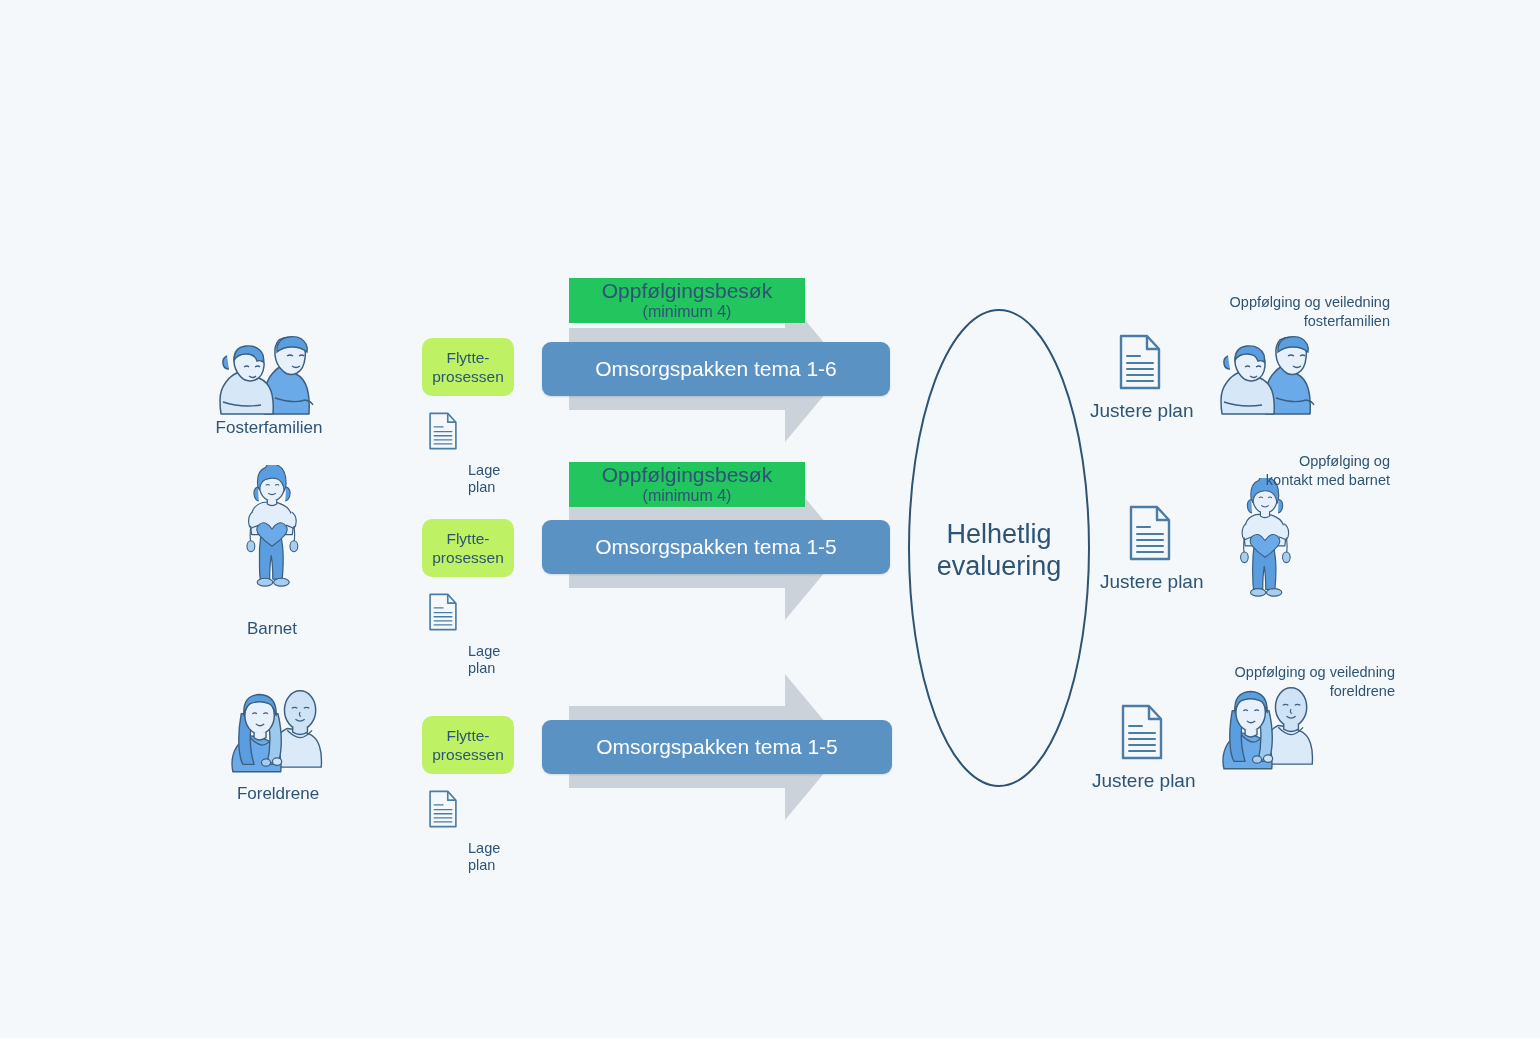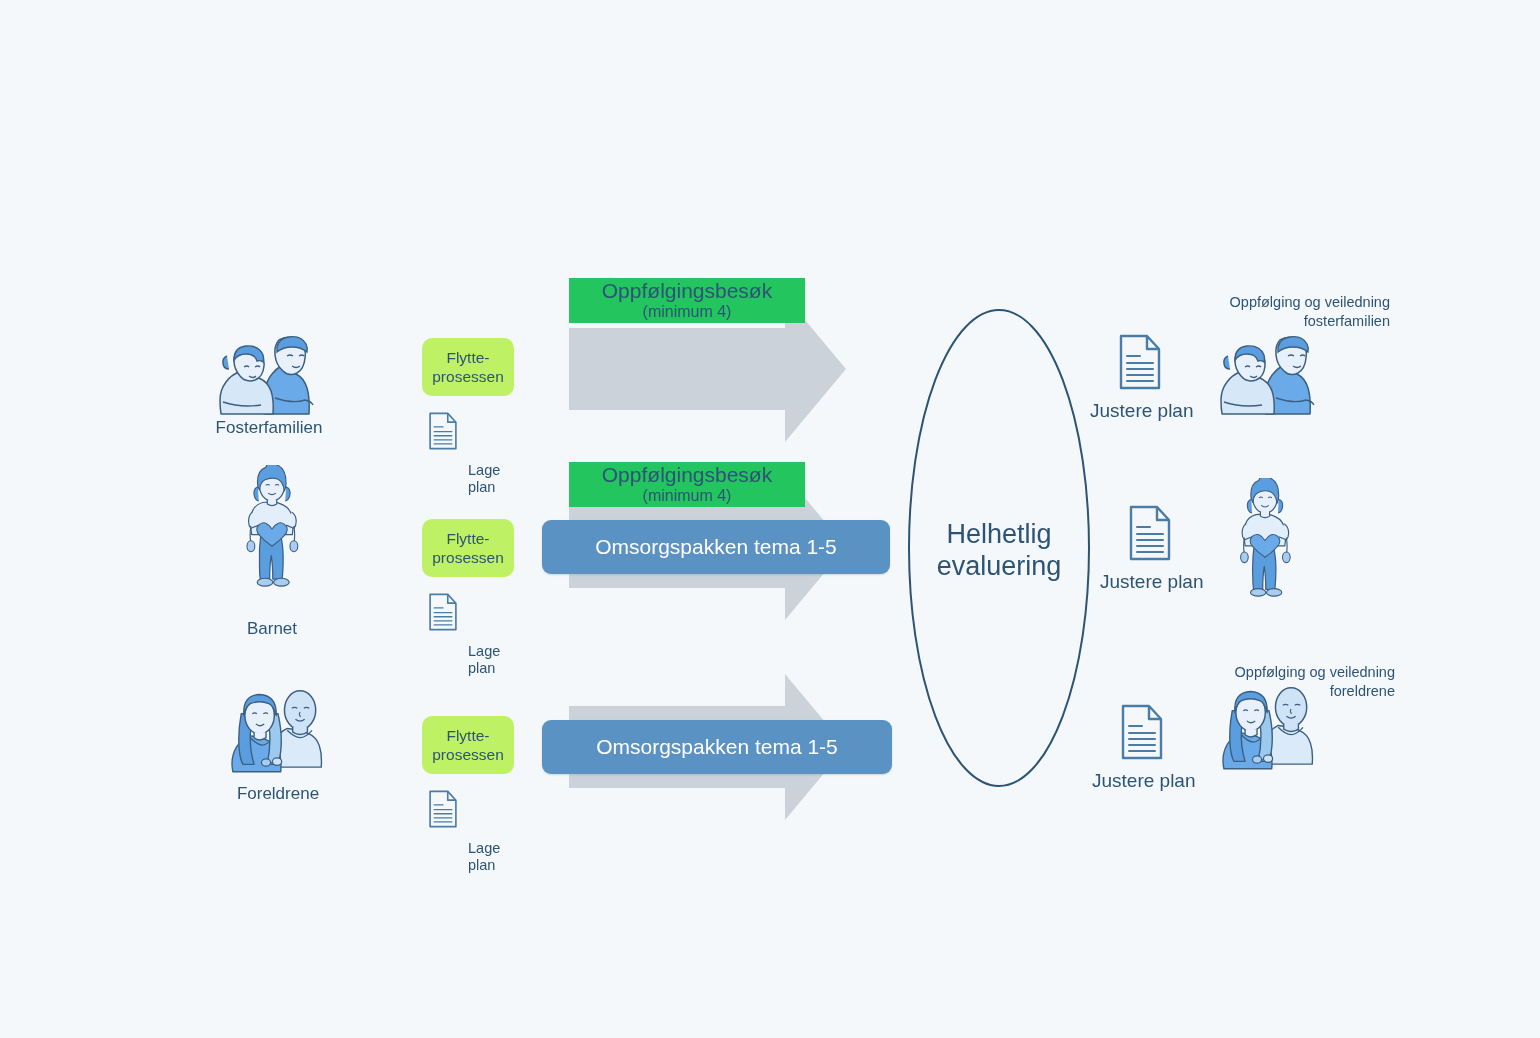--- a/index.html
+++ b/index.html
@@ -278,33 +278,38 @@
 
   <div class="visit-label" style="left:569px; top:278px; width:216px;">
     <span class="visit-title">Oppfølgingsbesøk</span>
     <span class="visit-sub">(minimum 4)</span>
   </div>
   <div class="visit-label" style="left:569px; top:462px; width:216px;">
     <span class="visit-title">Oppfølgingsbesøk</span>
     <span class="visit-sub">(minimum 4)</span>
   </div>
 
+  <div class="blue-bar" style="left:542px; top:342px; width:348px; height:54px;">
+    <span>Omsorgspakken tema 1-6</span>
+  </div>
   <div class="blue-bar" style="left:542px; top:520px; width:348px; height:54px;">
     <span>Omsorgspakken tema 1-5</span>
   </div>
   <div class="blue-bar" style="left:542px; top:720px; width:350px; height:54px;">
     <span>Omsorgspakken tema 1-5</span>
   </div>
 
   <div class="ellipse-label" style="left:899px; top:518px; width:200px;">Helhetlig
 evaluering</div>
 
   <div class="right-caption" style="left:1150px; top:293px; width:240px;">Oppfølging og veiledning
 fosterfamilien</div>
   <div class="justere-caption" style="left:1090px; top:400px; width:100px;">Justere plan</div>
 
+  <div class="right-caption" style="left:1150px; top:452px; width:240px;">Oppfølging og
+kontakt med barnet</div>
   <div class="justere-caption" style="left:1100px; top:571px; width:100px;">Justere plan</div>
 
   <div class="right-caption" style="left:1155px; top:663px; width:240px;">Oppfølging og veiledning
 foreldrene</div>
   <div class="justere-caption" style="left:1092px; top:770px; width:100px;">Justere plan</div>
 
 </div>
 
 </body></html>

